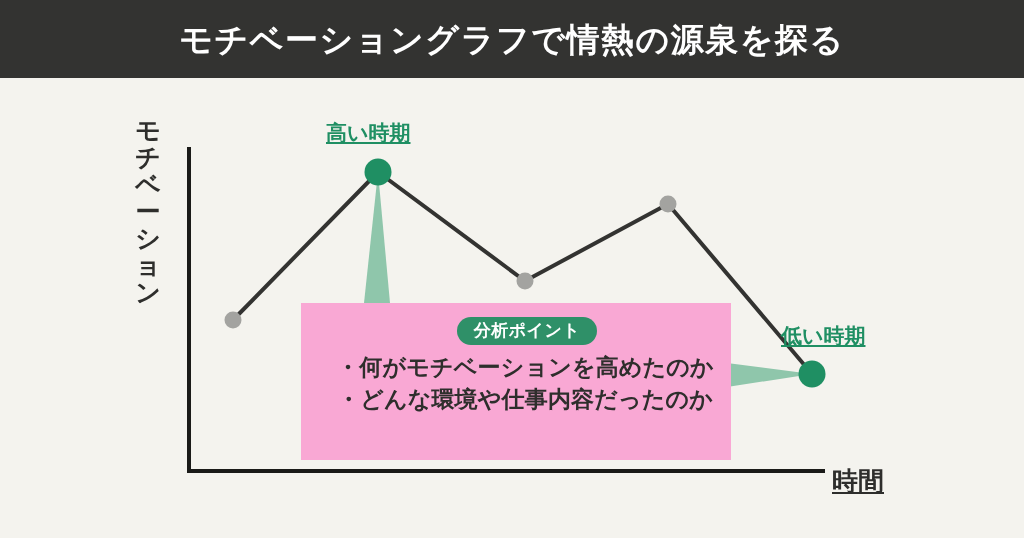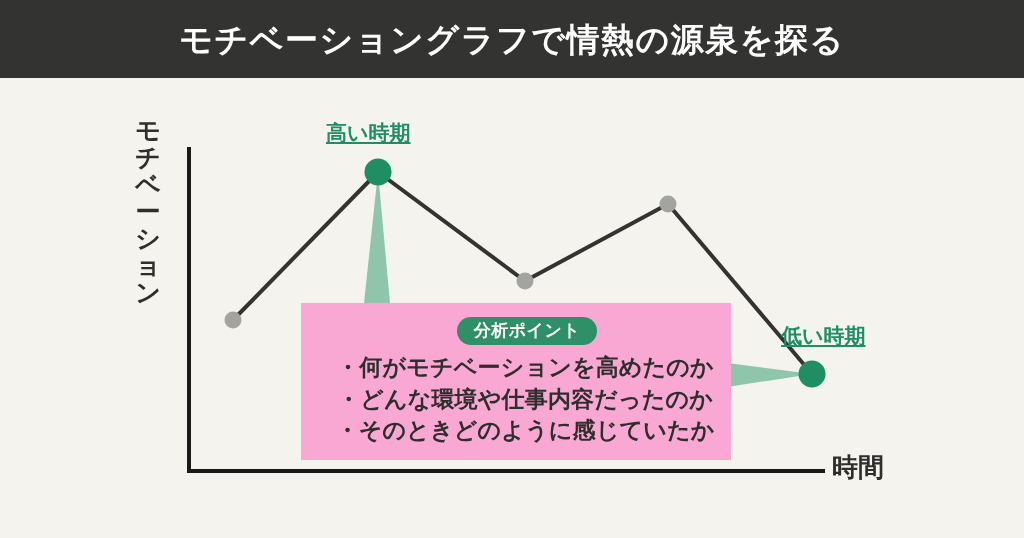--- a/index.html
+++ b/index.html
@@ -66,26 +66,27 @@
     font-size: 25px;
     font-weight: bold;
     line-height: 1.08;
     text-align: center;
     letter-spacing: 0px;
     word-break: break-all;
   }
   #x-axis-label {
     position: absolute;
     left: 832px;
-    top: 365px;
+    top: 379px;
     color: #2e2e2c;
     font-size: 26px;
     font-weight: bold;
     white-space: nowrap;
     line-height: 1;
+    text-decoration: underline;
   }
 
   
   .point-annotation {
     position: absolute;
     color: #1f8f63;
     font-size: 21px;
     font-weight: bold;
     white-space: nowrap;
     line-height: 1;
@@ -172,18 +173,17 @@
     <div id="x-axis-label">時間</div>
 
     <div id="annotation-high" class="point-annotation">高い時期</div>
     <div id="annotation-low" class="point-annotation">低い時期</div>
 
     <div id="callout-box">
       <div id="callout-badge">分析ポイント</div>
       <ul id="callout-list">
         <li class="callout-item">・何がモチベーションを高めたのか</li>
         <li class="callout-item">・どんな環境や仕事内容だったのか</li>
-        <li class="callout-item">・そのときどのように感じていたか</li>
       </ul>
     </div>
 
   </div>
 </div>
 
 </body></html>

